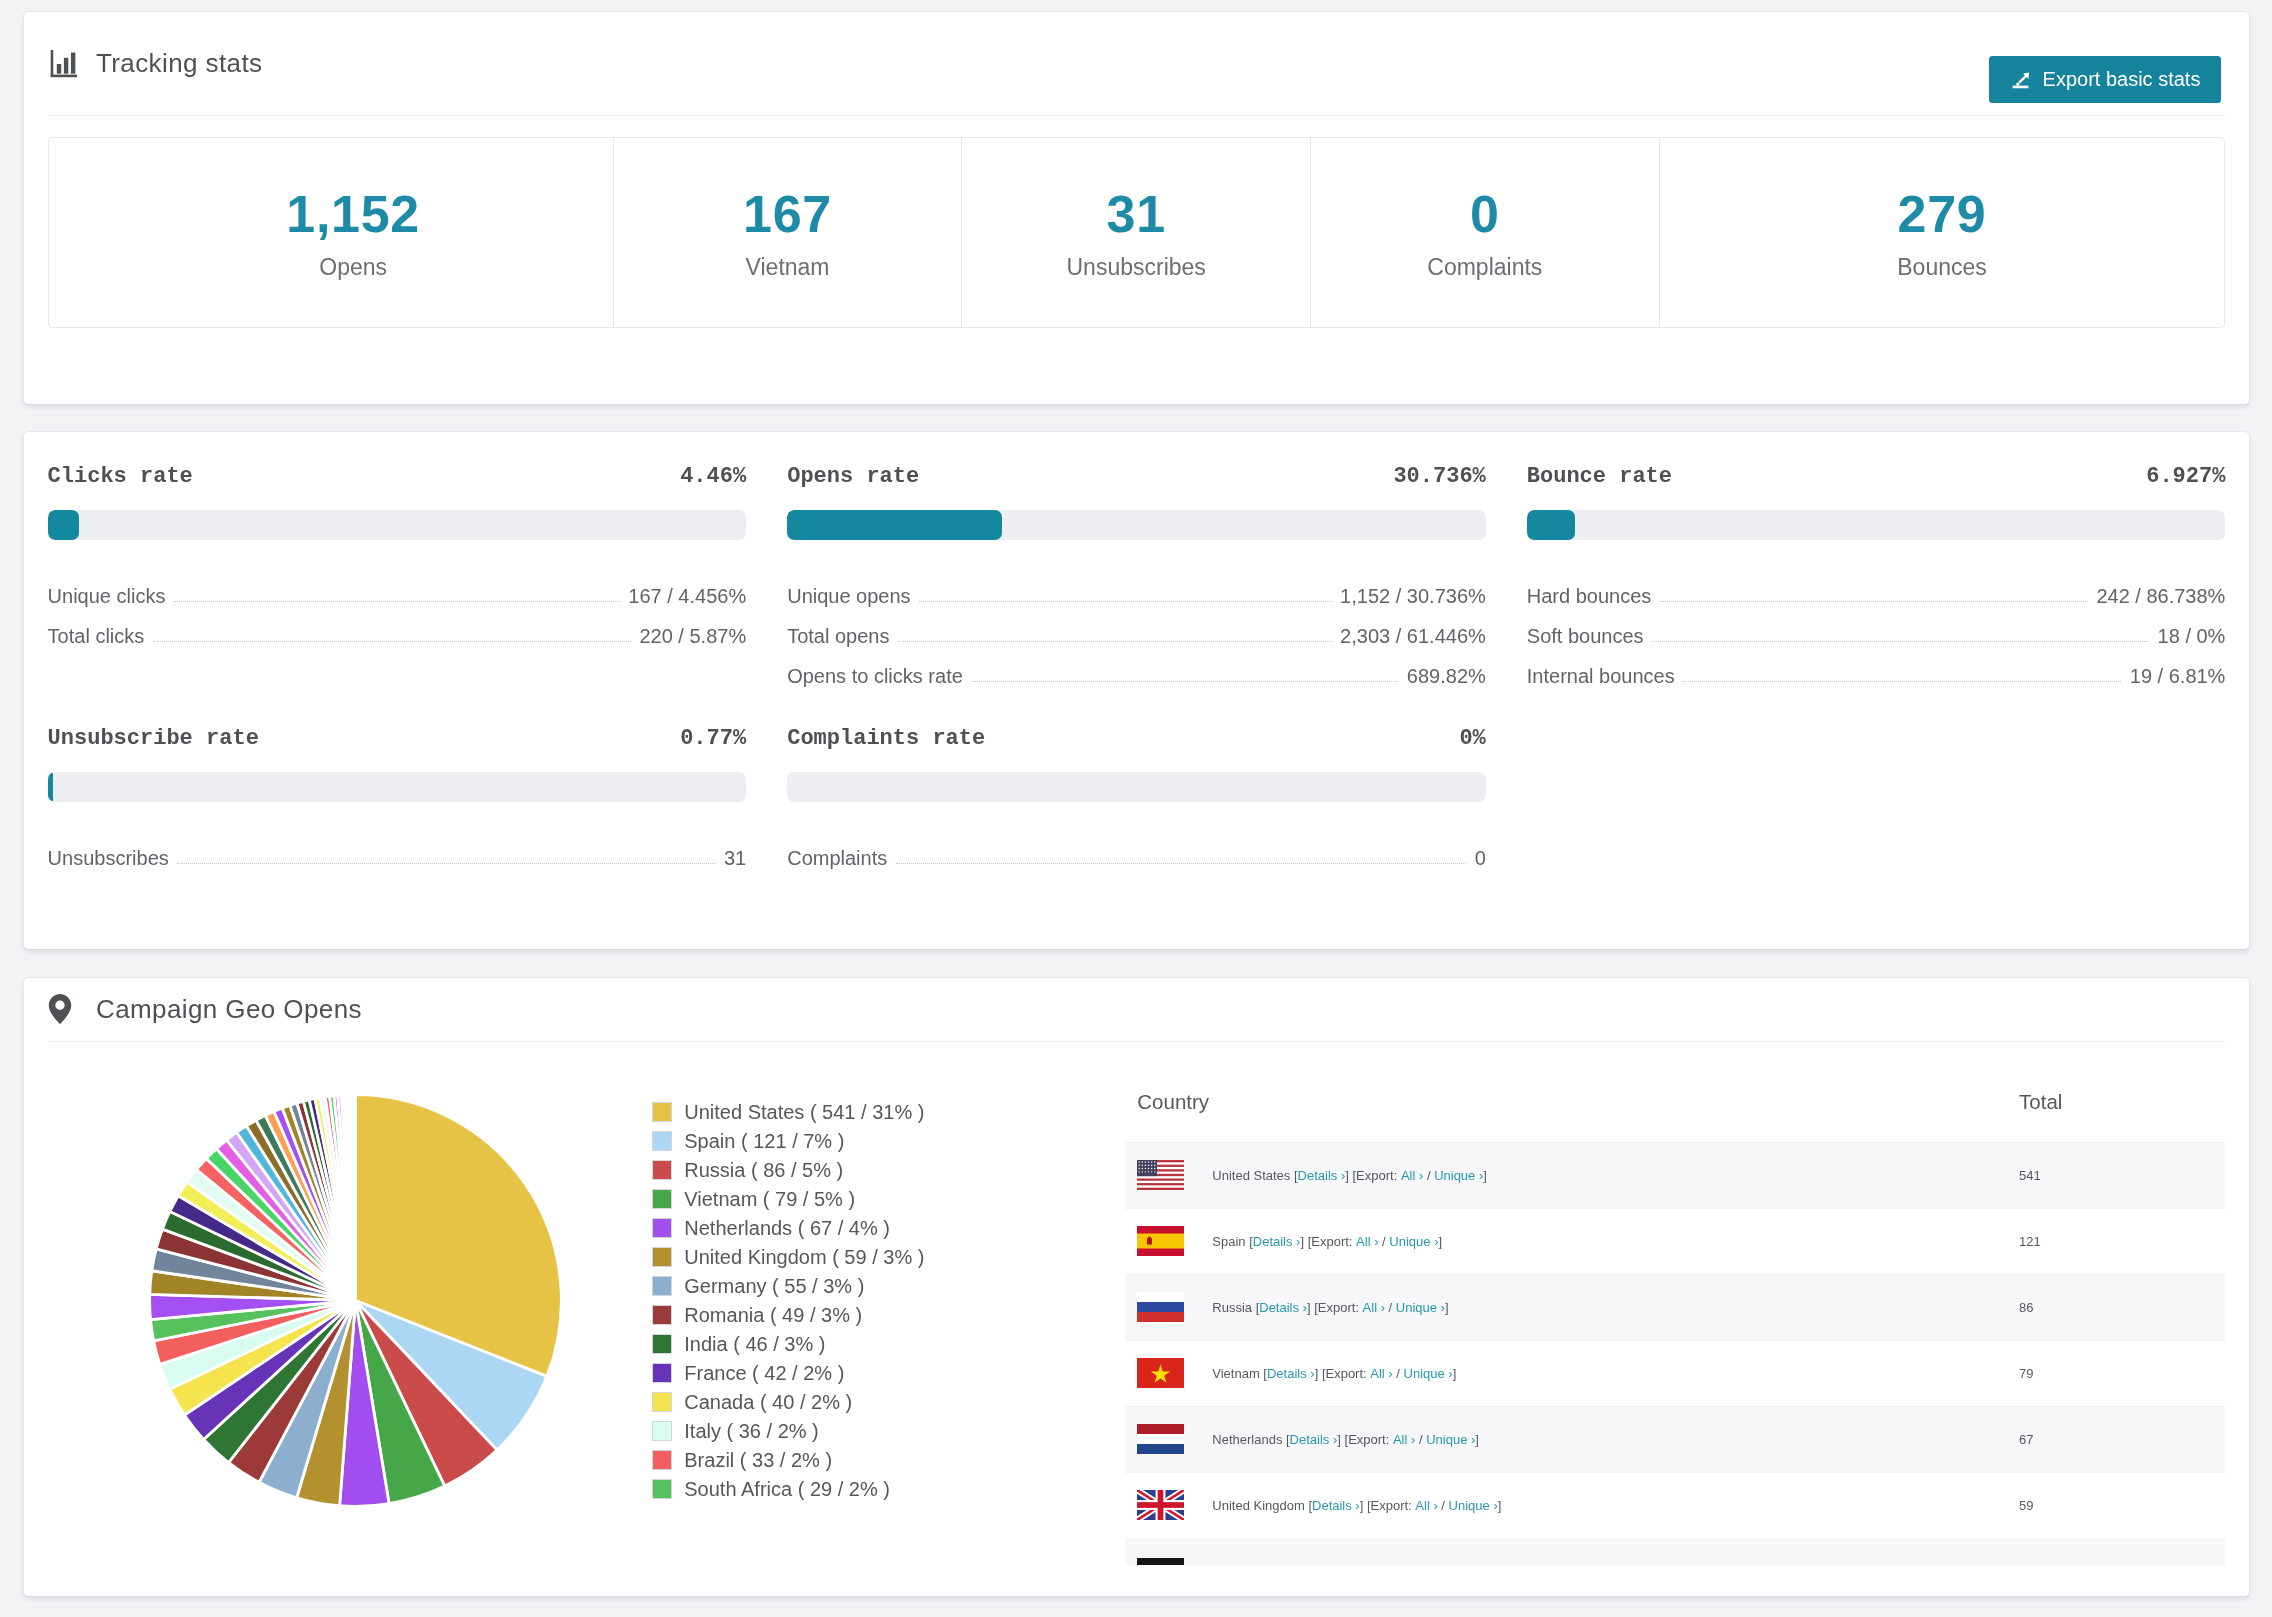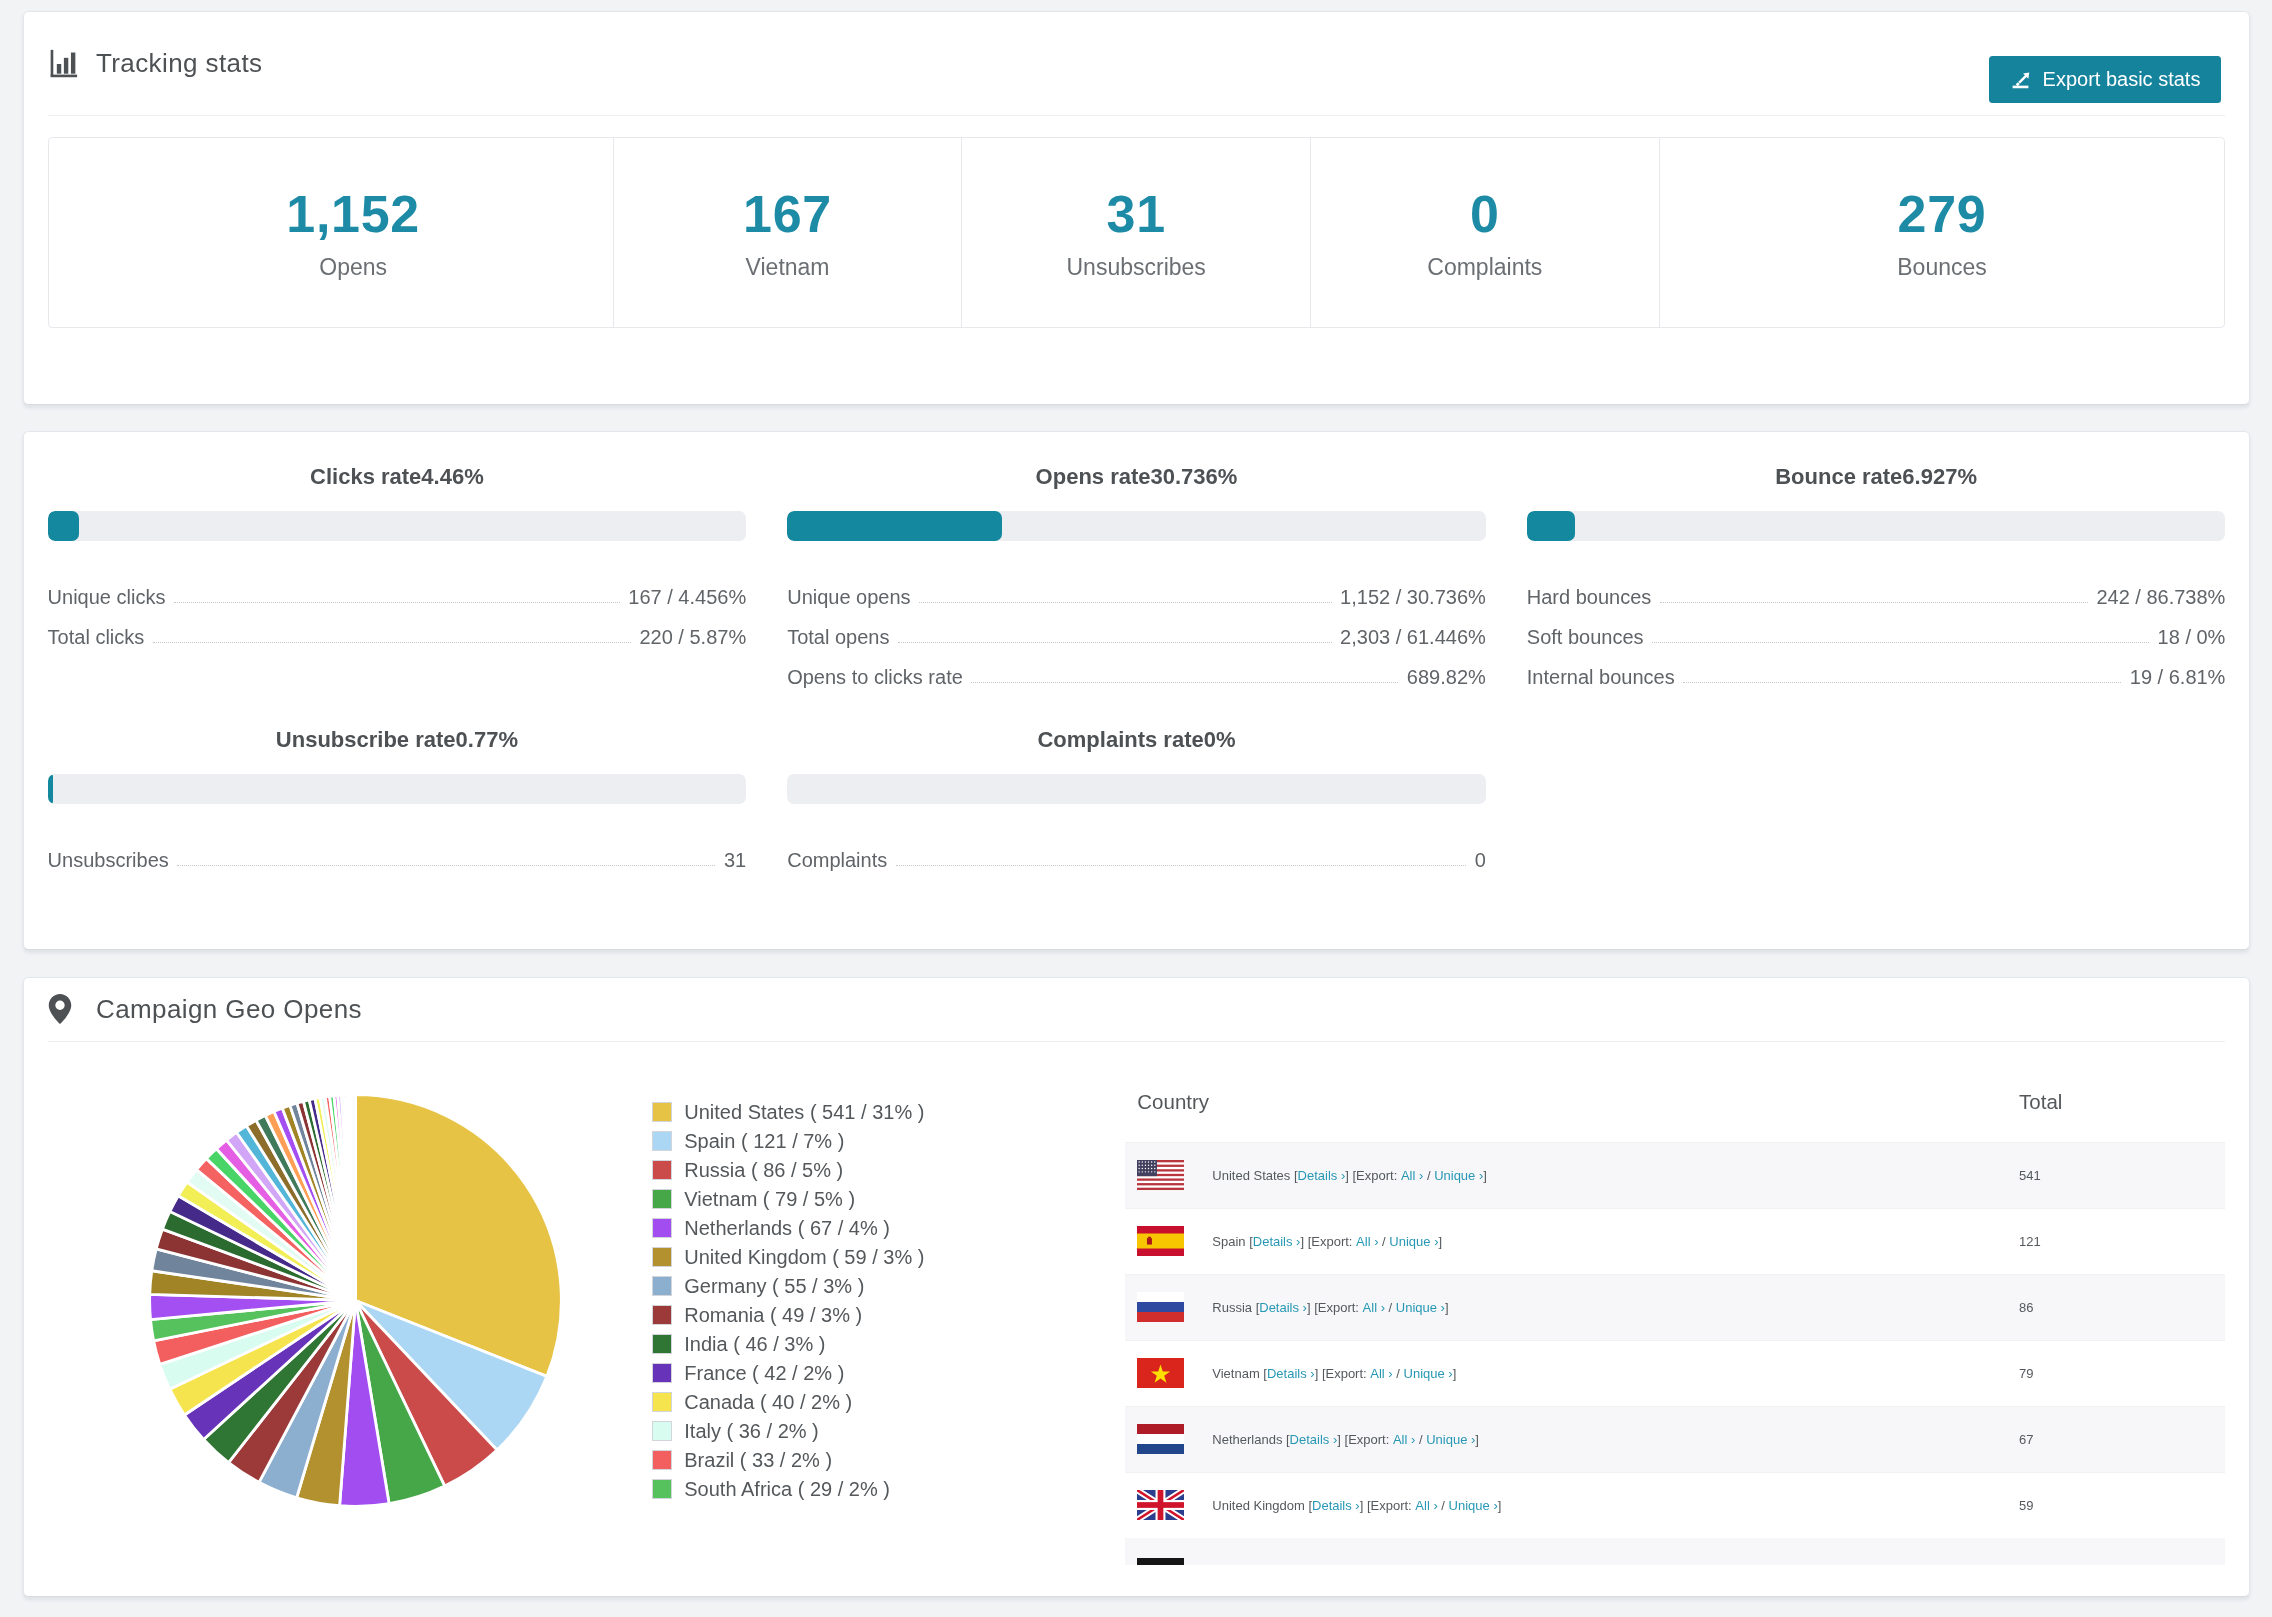--- a/index.html
+++ b/index.html
@@ -58,21 +58,21 @@
   .stat-label { font-size: 23px; color: #6b6f73; margin-top: 10px; }
 
   
   .rates-grid {
     padding: 32px 24px 0;
     display: grid;
     grid-template-columns: 1fr 1fr 1fr;
     column-gap: 41px;
     row-gap: 38px;
   }
-  .rate-title-row { display: flex; justify-content: center; align-items: baseline; margin-bottom: 21px; }
+  .rate-title-row { display: flex; justify-content: space-between; align-items: baseline; margin-bottom: 21px; font-family: Liberation Mono, monospace; }
   .rate-title, .rate-value { font-size: 22px; font-weight: 700; color: #4d5154; }
   .bar-track { height: 30px; background: #edeef1; border-radius: 7px; overflow: hidden; margin-bottom: 28px; }
   .bar-fill { height: 100%; background: #14889f; border-radius: 7px; }
   .rrow { display: flex; align-items: flex-end; height: 40px; font-size: 20px; color: #606468; }
   .rrow .dots { flex: 1; border-bottom: 1.4px dotted #c6c8cb; margin: 0 8.5px 5.6px; }
   .rrow .rlabel, .rrow .rvalue { line-height: 1.15; white-space: nowrap; }
 
   
   .geo-body { display: flex; align-items: flex-start; }
   .pie-wrap { flex: 0 0 543px; padding: 47px 0 0 120px; }

